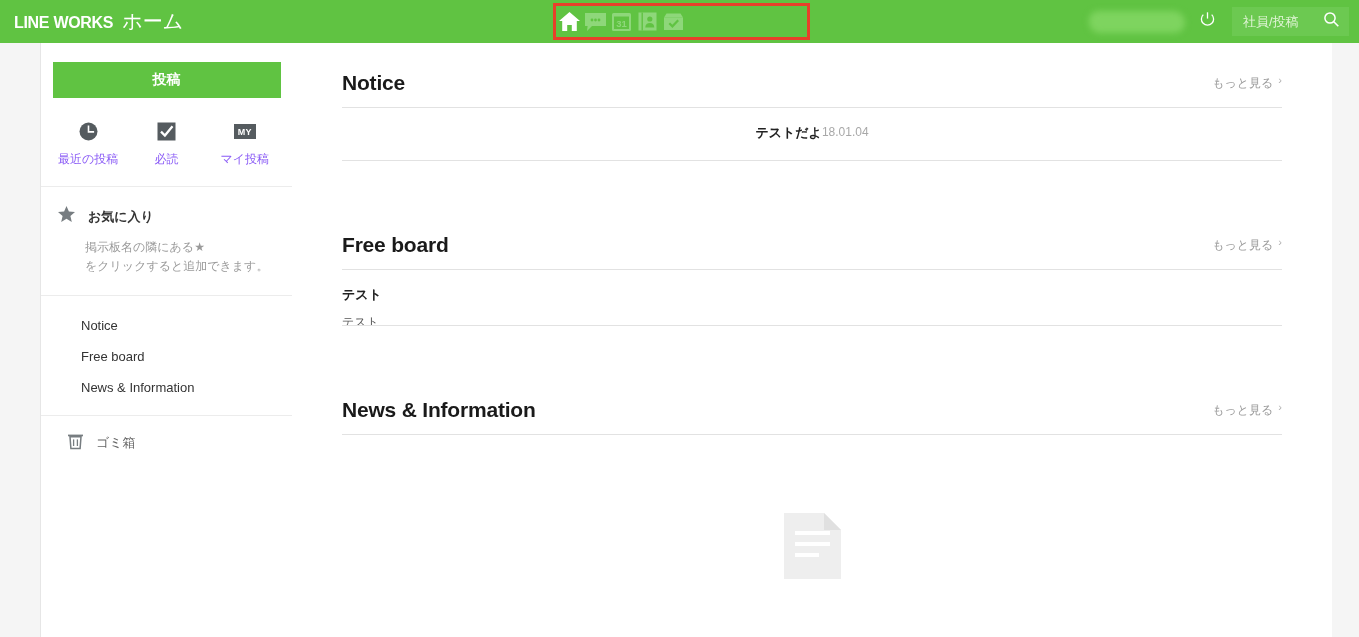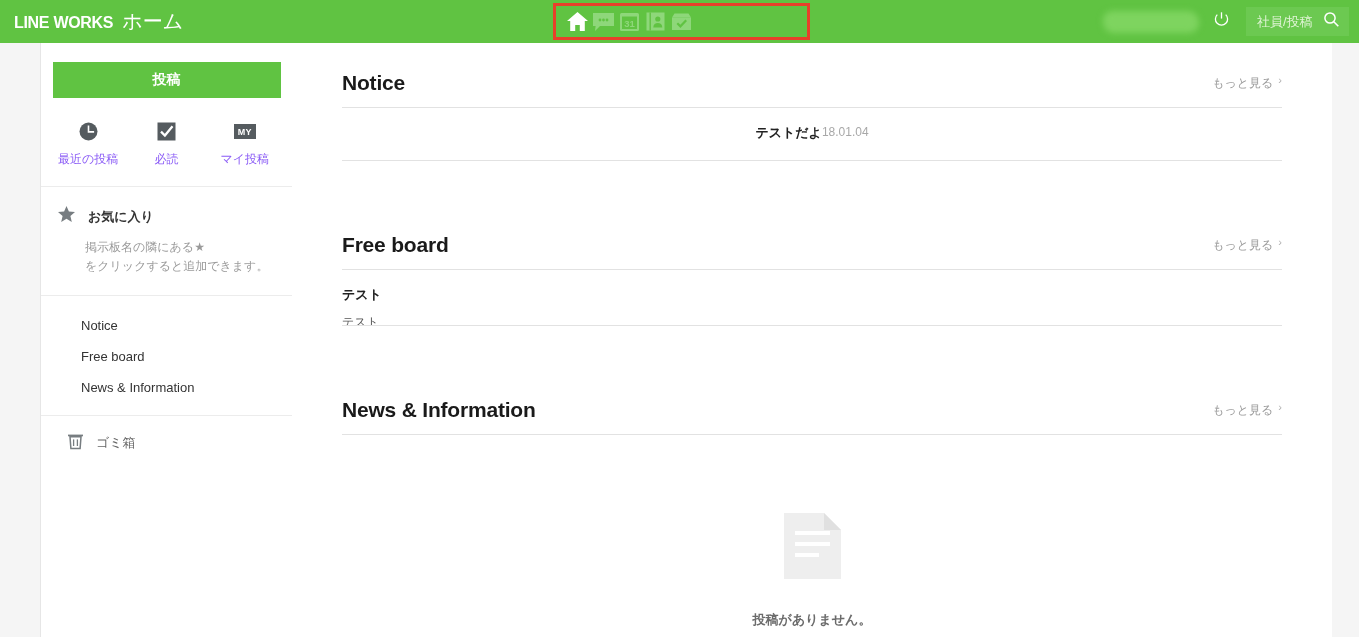--- a/index.html
+++ b/index.html
@@ -38,21 +38,20 @@
     font-weight: normal;
   }
 
   .nav-icons {
     position: absolute;
     left: 556px;
     top: 0;
     height: 43px;
     display: flex;
     align-items: center;
-    padding-left: 8px;
   }
   .nav-item {
     width: 26px; height: 26px;
     display: flex; align-items: center; justify-content: center;
     cursor: pointer;
   }
   .nav-item svg { display: block; }
 
   .nav-highlight {
     position: absolute;
@@ -77,20 +76,21 @@
     filter: blur(3px);
   }
   .power-icon { margin-right: 16px; cursor: pointer; display:block; }
   .search-box {
     height: 29px;
     background: #6cc951;
     display: flex;
     align-items: center;
     padding: 0 9px 0 11px;
     margin-right: 10px;
+    gap: 14px;
   }
   .search-input {
     border: none; outline: none; background: transparent;
     color: #e2f5d8;
     font-size: 13px;
     width: 66px;
     font-family: "Liberation Sans", sans-serif;
   }
   .search-input::placeholder { color: #e2f5d8; opacity: 1; }
 
@@ -469,19 +469,18 @@
         <div class="empty-state">
           <span>
             <svg width="57" height="66" viewBox="0 0 57 66">
               <path d="M0 0 H40 L57 17 V66 H0 Z" fill="#eeeeee"></path>
               <path d="M40 0 L57 17 H40 Z" fill="#e0e0e0"></path>
               <rect x="11" y="18" width="35" height="4" fill="#ffffff"></rect>
               <rect x="11" y="29" width="35" height="4" fill="#ffffff"></rect>
               <rect x="11" y="40" width="24" height="4" fill="#ffffff"></rect>
             </svg>
           </span>
-          <div class="empty-caption">投稿がありません。</div>
         </div>
       </div>
 
     </div>
   </div>
 </div>
 
 </body></html>

